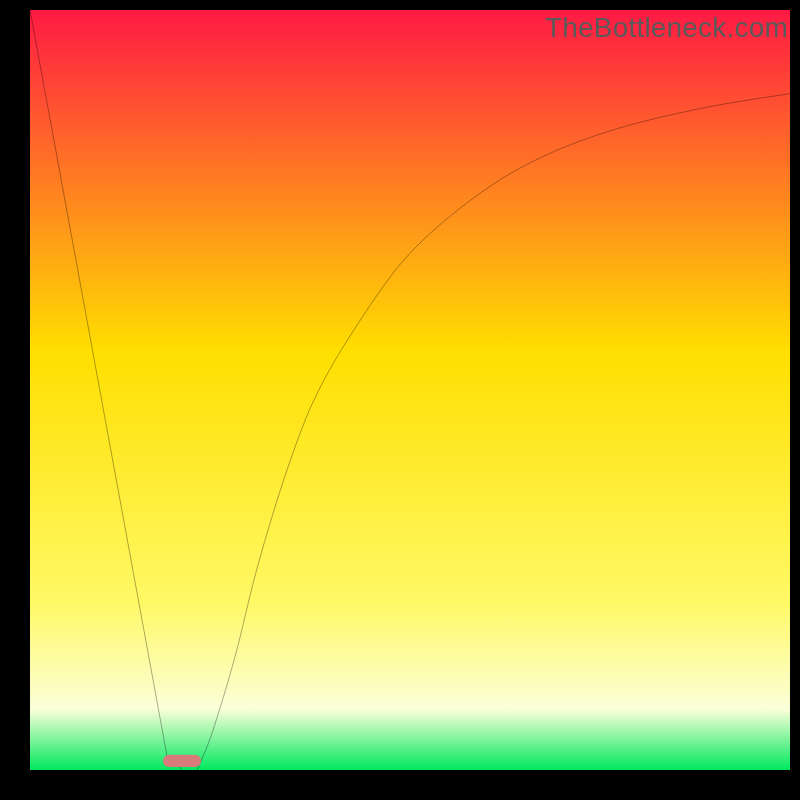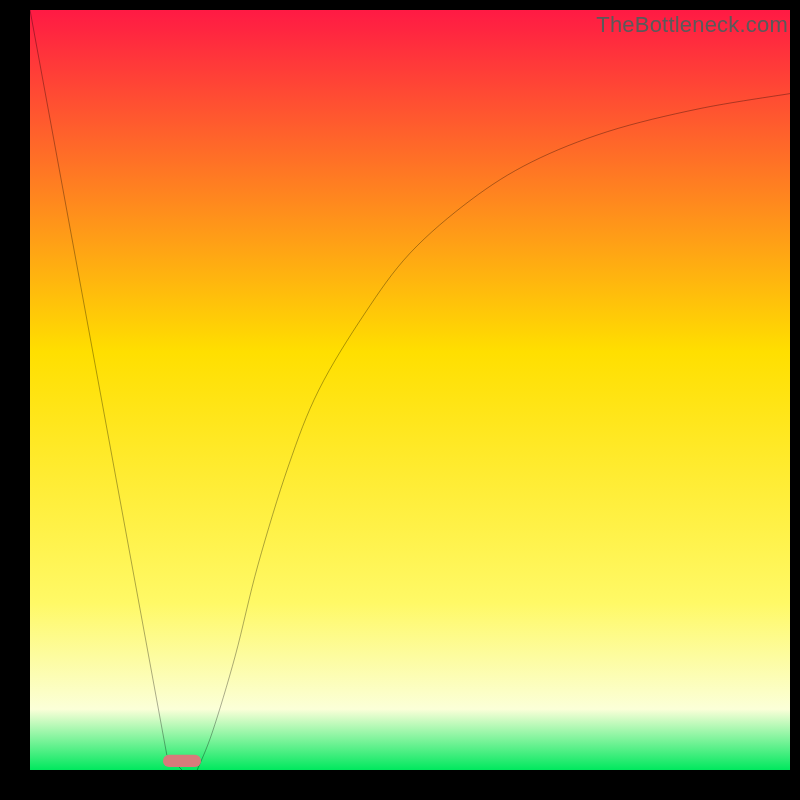--- a/index.html
+++ b/index.html
@@ -24,21 +24,21 @@
     left: 0;
     top: 0;
     width: 100%;
     height: 100%;
   }
   .watermark {
     position: absolute;
     right: 12px;
     top: 12px;
     color: #5a5a5a;
-    font-size: 22px;
+    font-size: 28px;
     letter-spacing: 0.2px;
     white-space: nowrap;
   }
 </style>
 </head>
 <body>
 
 <div class="frame">
 
   <svg class="plot-bg" viewBox="0 0 100 100" preserveAspectRatio="none">

